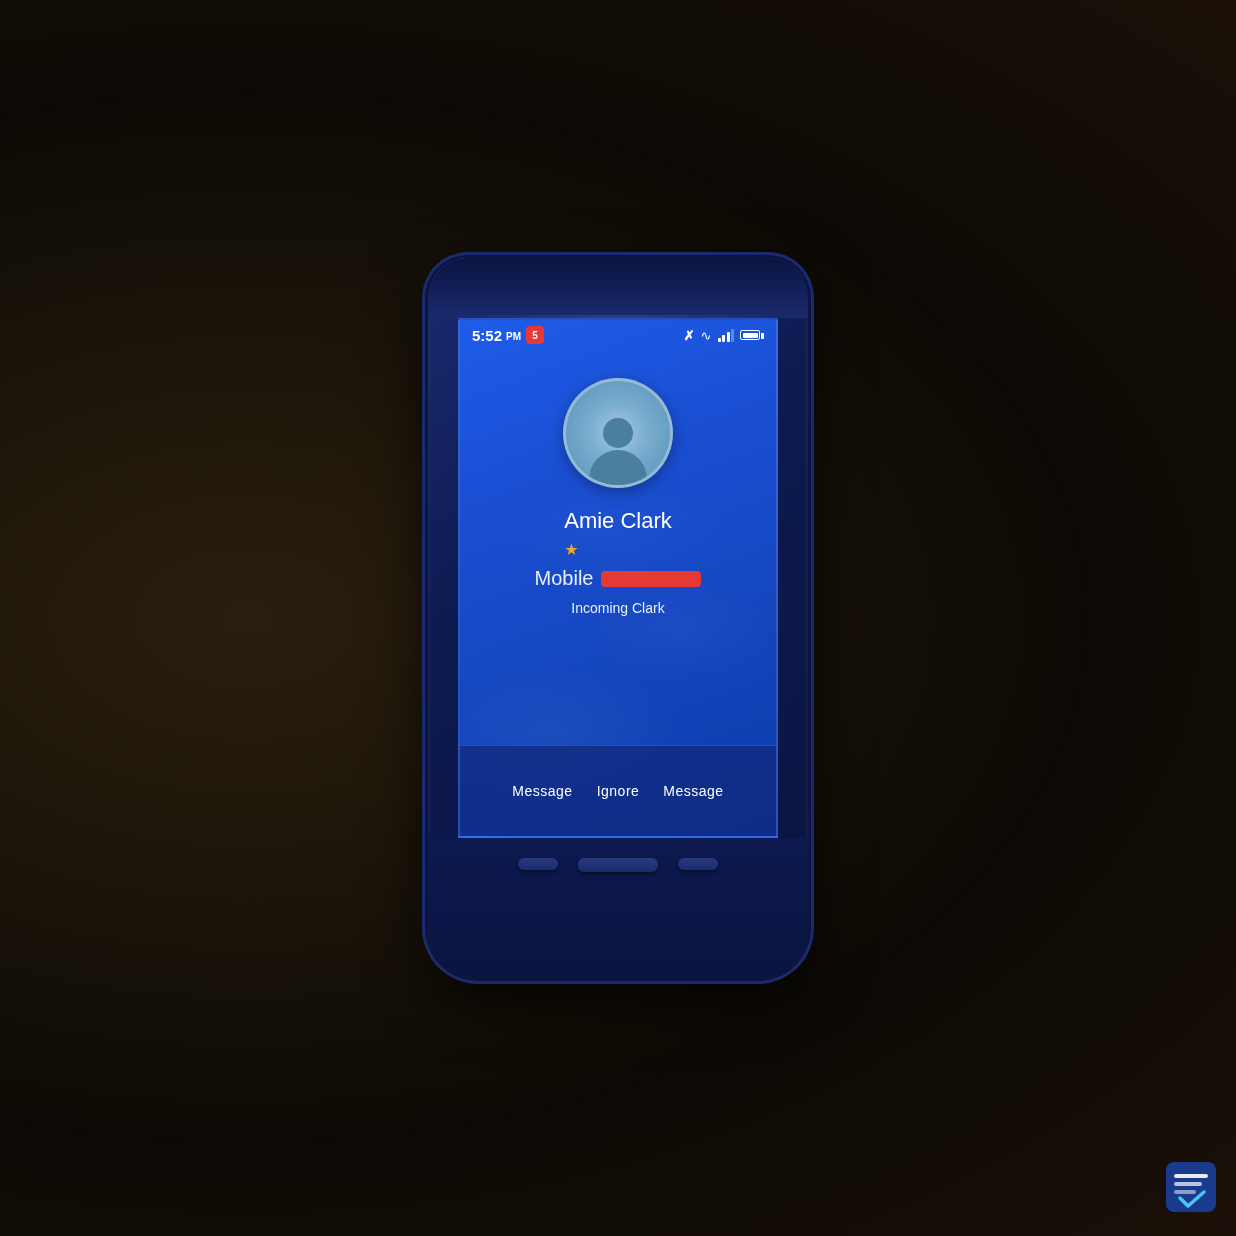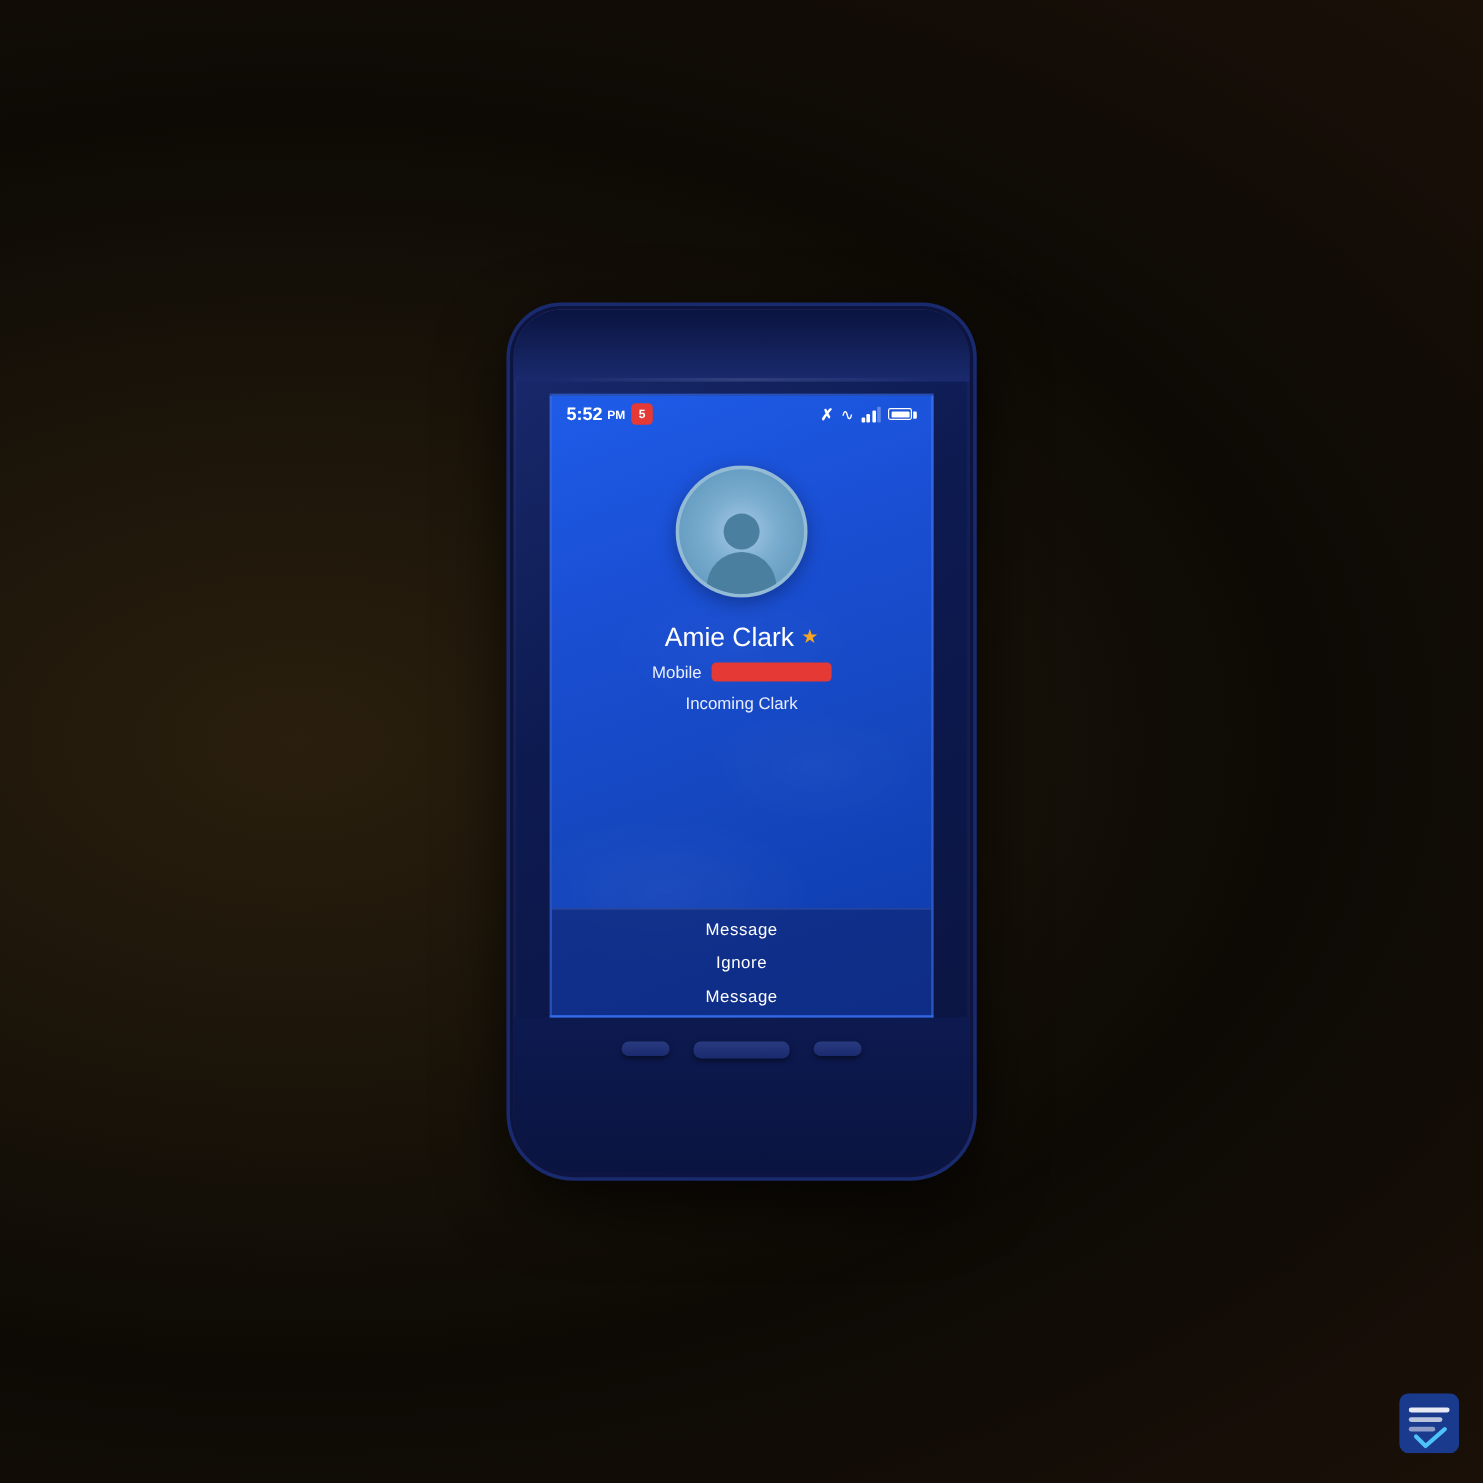--- a/index.html
+++ b/index.html
@@ -74,21 +74,21 @@
     }
 
     
     .phone-screen {
       width: 320px;
       height: 520px;
       background: linear-gradient(160deg, #1e5ce8 0%, #1a4fd4 30%, #1547c0 60%, #0d3aaa 100%);
       position: relative;
       overflow: hidden;
       border: 2px solid rgba(255,255,255,0.1);
-      margin-top: 10px;
+      margin-top: 0;
     }
 
     
     .screen-waves {
       position: absolute;
       inset: 0;
       opacity: 0.3;
       background:
         radial-gradient(ellipse 200px 100px at 30% 80%, rgba(255,255,255,0.15) 0%, transparent 70%),
         radial-gradient(ellipse 150px 80px at 70% 60%, rgba(255,255,255,0.1) 0%, transparent 70%),
@@ -241,33 +241,34 @@
       border-radius: 30px 30px 0 0;
     }
 
     
     .contact-name {
       color: white;
       font-size: 22px;
       font-weight: 400;
       margin-top: 20px;
       display: flex;
-      align-items: center;
+      align-items: flex-start;
       gap: 6px;
+      flex-direction: column;
     }
 
     .star-icon {
       color: #f5a623;
       font-size: 16px;
     }
 
     
     .contact-mobile {
       color: rgba(255,255,255,0.9);
-      font-size: 14px;
+      font-size: 20px;
       margin-top: 8px;
       display: flex;
       align-items: center;
       gap: 8px;
     }
 
     .redacted-number {
       background: #e53935;
       border-radius: 4px;
       width: 100px;
@@ -285,24 +286,23 @@
 
     
     .action-buttons {
       position: absolute;
       bottom: 0;
       left: 0;
       right: 0;
       display: flex;
       justify-content: center;
       align-items: center;
-      padding: 2px 10px;
+      padding: 31px 10px;
       background: rgba(15, 40, 120, 0.7);
       border-top: 1px solid rgba(255,255,255,0.15);
-      flex-direction: column;
     }
 
     .action-btn {
       color: white;
       font-size: 14px;
       font-weight: 500;
       cursor: pointer;
       padding: 6px 12px;
       letter-spacing: 0.5px;
     }

